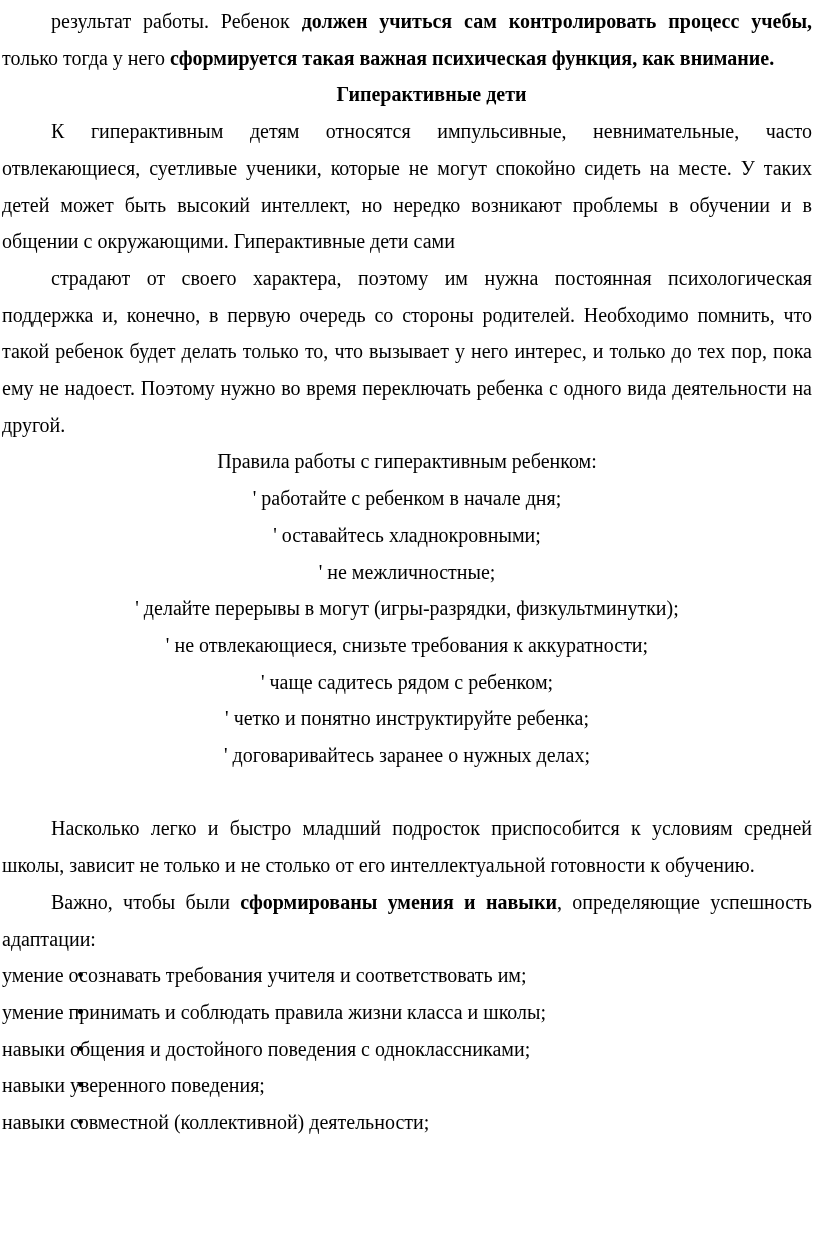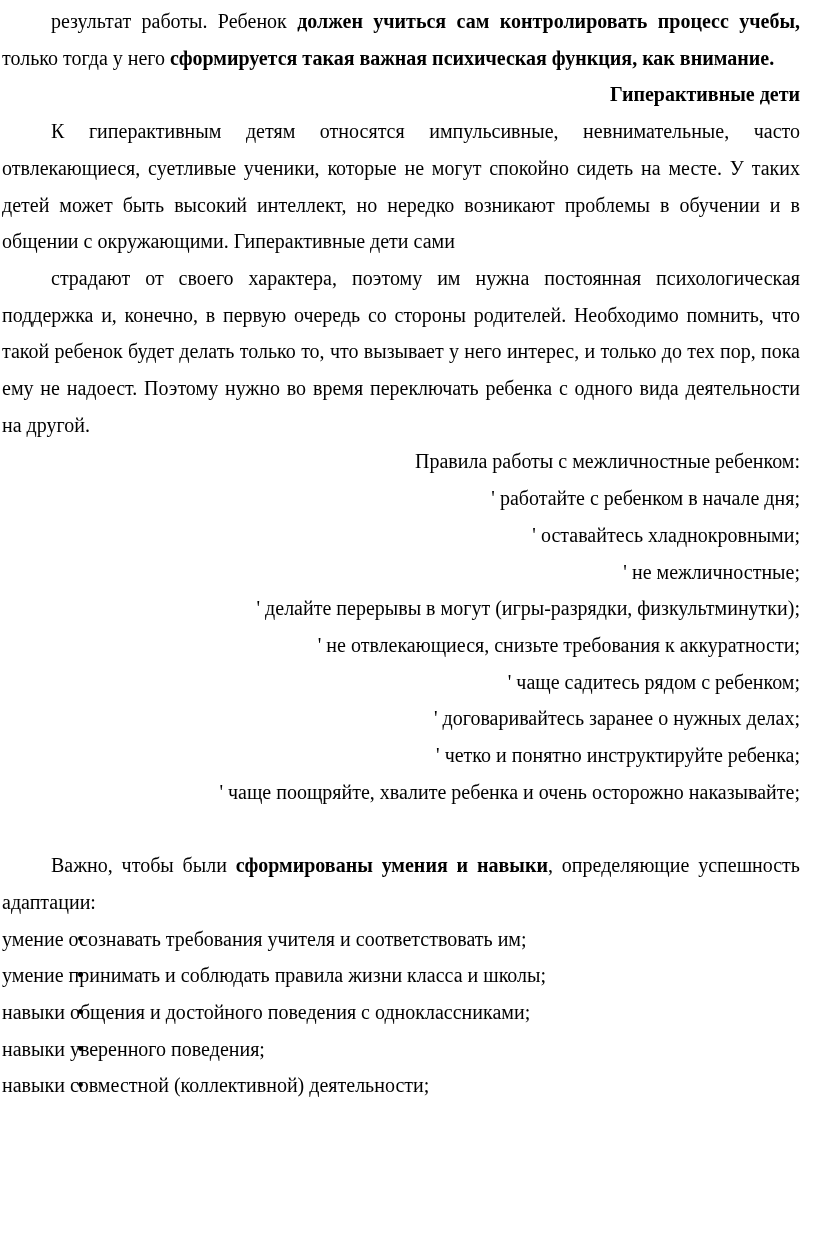--- a/index.html
+++ b/index.html
@@ -6,36 +6,36 @@
     margin: 0;
     padding: 0;
     background: #ffffff;
   }
   .page {
     width: 816px;
     height: 1249px;
     overflow: hidden;
     background: #ffffff;
     box-sizing: border-box;
-    padding: 3px 16px 0 2px;
+    padding: 3px 4px 0 2px;
   }
   .doc {
     font-family: "Liberation Serif", "DejaVu Serif", serif;
     font-size: 20px;
     line-height: 36.7px;
     color: #000000;
     font-weight: 400;
   }
   .doc p {
     margin: 0;
     padding: 0;
   }
   .p-justify { text-align: justify; }
   .p-indent  { text-indent: 49px; }
-  .p-plain   { text-align: right; }
+  .p-plain   { text-align: center; }
   .p-blank   { min-height: 36.7px; }
   .p-bullet {
     position: relative;
     padding-left: 126px;
     text-align: left;
   }
   .p-bullet .bullet {
     position: absolute;
     left: 75px;
     top: 0;
@@ -44,31 +44,31 @@
 </style>
 </head>
 <body>
 
 <div class="page">
   <div class="doc" id="doc-body">
       <p class="p-indent p-justify"><span class="run">результат работы. Ребенок </span><b class="run-bold">должен учиться сам контролировать процесс учебы,</b><span class="run"> только тогда у него </span><b class="run-bold">сформируется такая важная психическая функция, как внимание.</b></p>
       <p class="p-indent p-plain"><b class="run-bold">Гиперактивные дети</b></p>
       <p class="p-indent p-justify"><span class="run">К гиперактивным детям относятся импульсивные, невнимательные, часто отвлекающиеся, суетливые ученики, которые не могут спокойно сидеть на месте. У таких детей может быть высокий интеллект, но нередко возникают проблемы в обучении и в общении с окружающими. Гиперактивные дети сами</span></p>
       <p class="p-indent p-justify"><span class="run">страдают от своего характера, поэтому им нужна постоянная психологическая поддержка и, конечно, в первую очередь со стороны родителей. Необходимо помнить, что такой ребенок будет делать только то, что вызывает у него интерес, и только до тех пор, пока ему не надоест. Поэтому нужно во время переключать ребенка с одного вида деятельности на другой.</span></p>
-      <p class="p-plain"><span class="run">Правила работы с межличностные ребенком:</span></p>
+      <p class="p-plain"><span class="run">Правила работы с гиперактивным ребенком:</span></p>
       <p class="p-plain"><span>'</span> <span class="run">работайте с ребенком в начале дня;</span></p>
       <p class="p-plain"><span>'</span> <span class="run">оставайтесь хладнокровными;</span></p>
       <p class="p-plain"><span>'</span> <span class="run">не межличностные;</span></p>
       <p class="p-plain"><span>'</span> <span class="run">делайте перерывы в могут (игры-разрядки, физкультминутки);</span></p>
       <p class="p-plain"><span>'</span> <span class="run">не отвлекающиеся, снизьте требования к аккуратности;</span></p>
       <p class="p-plain"><span>'</span> <span class="run">чаще садитесь рядом с ребенком;</span></p>
+      <p class="p-plain"><span>'</span> <span class="run">четко и понятно инструктируйте ребенка;</span></p>
       <p class="p-plain"><span>'</span> <span class="run">договаривайтесь заранее о нужных делах;</span></p>
-      <p class="p-plain"><span>'</span> <span class="run">четко и понятно инструктируйте ребенка;</span></p>
-      <p class="p-plain"><span>'</span> <span class="run">чаще поощряйте, хвалите ребенка и очень осторожно наказывайте;</span></p>
       <p class="p-blank">&nbsp;</p>
+      <p class="p-indent p-justify"><span class="run">Насколько легко и быстро младший подросток приспособится к условиям средней школы, зависит не только и не столько от его интеллектуальной готовности к обучению.</span></p>
       <p class="p-indent p-justify"><span class="run">Важно, чтобы были </span><b class="run-bold">сформированы умения и навыки</b><span class="run">, определяющие успешность адаптации:</span></p>
       <p class="p-bullet"><span class="bullet">•</span><span class="run">умение осознавать требования учителя и соответствовать им;</span></p>
       <p class="p-bullet"><span class="bullet">•</span></p>
       <p class="p-bullet"><span class="bullet">•</span><span class="run">умение принимать и соблюдать правила жизни класса и школы;</span></p>
       <p class="p-bullet"><span class="bullet">•</span><span class="run">навыки общения и достойного поведения с одноклассниками;</span></p>
       <p class="p-bullet"><span class="bullet">•</span><span class="run">навыки уверенного поведения;</span></p>
       <p class="p-bullet"><span class="bullet">•</span><span class="run">навыки совместной (коллективной) деятельности;</span></p>
     </div>
 </div>
 

